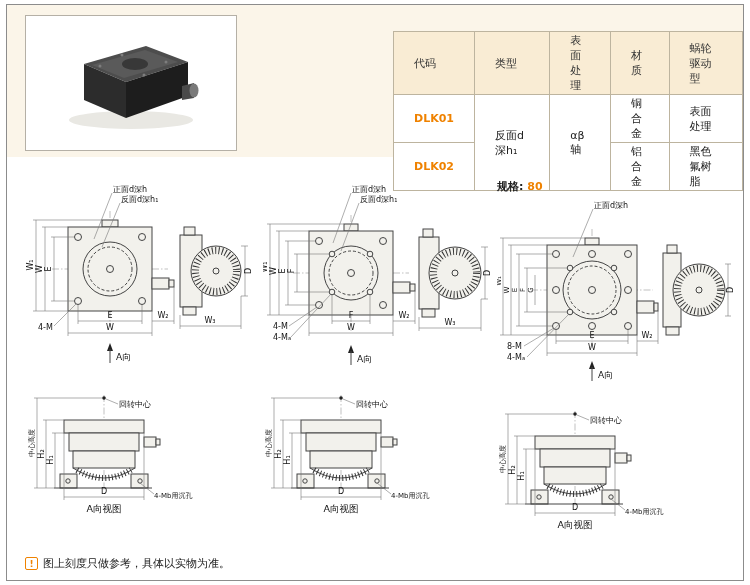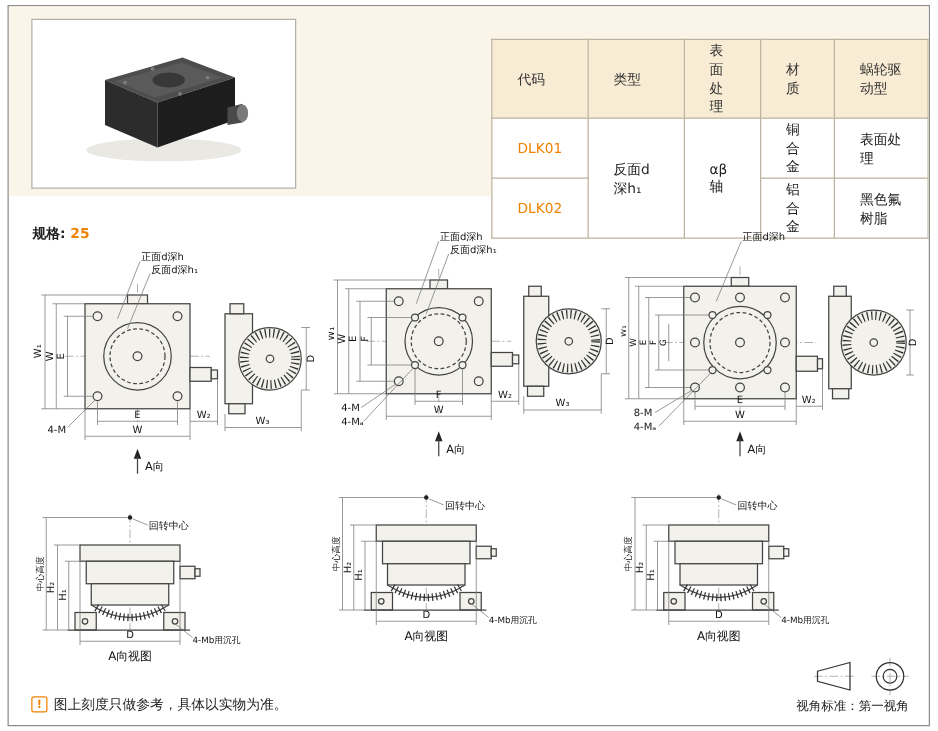--- a/index.html
+++ b/index.html
@@ -4,21 +4,21 @@
 <style>
   *{margin:0;padding:0;box-sizing:border-box}
   html,body{width:750px;height:585px;background:#fff;font-family:"DejaVu Sans","Liberation Sans",sans-serif;color:#222}
   .page{position:absolute;left:6px;top:4px;width:738px;height:577px;border:1px solid #8c8c8c;background:#fff;overflow:hidden}
   .top-band{position:absolute;left:0;top:0;right:0;height:152px;background:#fbf5e9}
   .photo-box{position:absolute;left:18px;top:10px;width:212px;height:136px;background:#fff;border:1px solid #b5b0a6}
   .spec-table{position:absolute;top:26px;left:386px;border-collapse:collapse;font-size:11px;background:#fff}
   .spec-table th,.spec-table td{border:1px solid #bdb49f;text-align:left;padding:1px 20px;height:17px;font-weight:normal}
   .spec-table th{background:#f9ecd4;color:#333}
   .spec-table td{color:#222}
-  .spec-table td.code{color:#ef8200;font-weight:normal}
+  .spec-table td.code{color:#ef8200;font-weight:bold}
   .spec-section{position:absolute;top:174px}
   #sec1{left:19px;width:230px}
   #sec2{left:256px;width:230px}
   #sec3{left:490px;width:240px}
   .spec-title{font-size:11px;font-weight:bold;height:16px;white-space:nowrap}
   .spec-title .orange{color:#ef8200}
   svg{display:block}
   .lower-svg{margin-top:6px}
   .fl{fill:#f2f1ec;stroke:#444;stroke-width:1}
   .ln{fill:none;stroke:#444;stroke-width:1}
@@ -78,24 +78,20 @@
       </tr>
       <tr>
         <td class="code">DLK02</td>
         <td>铝合金</td>
         <td>黑色氟树脂</td>
       </tr>
     </tbody>
   </table>
 
   <div class="spec-section" id="sec1">
-    <div class="spec-title">
-      <span>规格:</span>
-      <span class="orange">25</span>
-    </div>
 
     <svg class="upper-svg" width="230" height="205" viewBox="0 0 230 205">
       <line class="cl" x1="26" y1="90" x2="142" y2="90"></line>
       <line class="cl" x1="84" y1="32" x2="84" y2="148"></line>
       <rect class="fl" x="76" y="41" width="16" height="7"></rect>
       <rect class="fl" x="42" y="48" width="84" height="84"></rect>
       <rect class="fl" x="126" y="99" width="17" height="11"></rect>
       <rect class="fl" x="143" y="101" width="5" height="7"></rect>
       <circle class="ln" cx="84" cy="90" r="27"></circle>
       <circle class="ln" cx="84" cy="90" r="22" stroke-dasharray="3 2"></circle>
@@ -292,20 +288,24 @@
       <line class="dim" x1="118" y1="43" x2="118" y2="110"></line>
       <line class="dim" x1="38" y1="107" x2="118" y2="107"></line>
       <text class="lbl" x="78" y="104" text-anchor="middle">D</text>
       <line class="dim" x1="114" y1="93" x2="128" y2="104"></line>
       <text class="lbl7" x="128" y="108">4-Mb用沉孔</text>
       <text class="cap" x="78" y="122" text-anchor="middle">A向视图</text>
     </svg>
   </div>
 
   <div class="spec-section" id="sec3">
+    <div class="spec-title">
+      <span>规格:</span>
+      <span class="orange">80</span>
+    </div>
 
     <svg class="upper-svg" width="240" height="205" viewBox="0 0 240 205">
       <line class="cl" x1="34" y1="95" x2="156" y2="95"></line>
       <line class="cl" x1="95" y1="34" x2="95" y2="156"></line>
       <rect class="fl" x="88" y="43" width="14" height="7"></rect>
       <rect class="fl" x="50" y="50" width="90" height="90"></rect>
       <rect class="fl" x="140" y="106" width="17" height="12"></rect>
       <rect class="fl" x="157" y="108" width="4" height="8"></rect>
       <circle class="ln" cx="95" cy="95" r="29"></circle>
       <circle class="ln" cx="95" cy="95" r="24" stroke-dasharray="3 2"></circle>
@@ -406,29 +406,14 @@
       <text class="lbl7" x="128" y="108">4-Mb用沉孔</text>
       <text class="cap" x="78" y="122" text-anchor="middle">A向视图</text>
     </svg>
   </div>
 
   <div class="footer-note">
     <span class="note-icon">!</span>
     <span class="note-text">图上刻度只做参考，具体以实物为准。</span>
   </div>
 
-  <div class="view-standard">
-    <div class="vs-symbols">
-      <svg width="34" height="26" viewBox="0 0 34 26">
-        <line class="cl" x1="0" y1="13" x2="34" y2="13"></line>
-        <polygon points="3,9 29,2 29,24 3,17" fill="none" stroke="#333" stroke-width="1"></polygon>
-      </svg>
-      <svg width="30" height="30" viewBox="0 0 30 30">
-        <line class="cl" x1="0" y1="15" x2="30" y2="15"></line>
-        <line class="cl" x1="15" y1="0" x2="15" y2="30"></line>
-        <circle cx="15" cy="15" r="11" fill="none" stroke="#333" stroke-width="1"></circle>
-        <circle cx="15" cy="15" r="5.5" fill="none" stroke="#333" stroke-width="1"></circle>
-      </svg>
-    </div>
-    <div class="vs-text">视角标准：第一视角</div>
-  </div>
 
 </div>
 
 </body></html>

